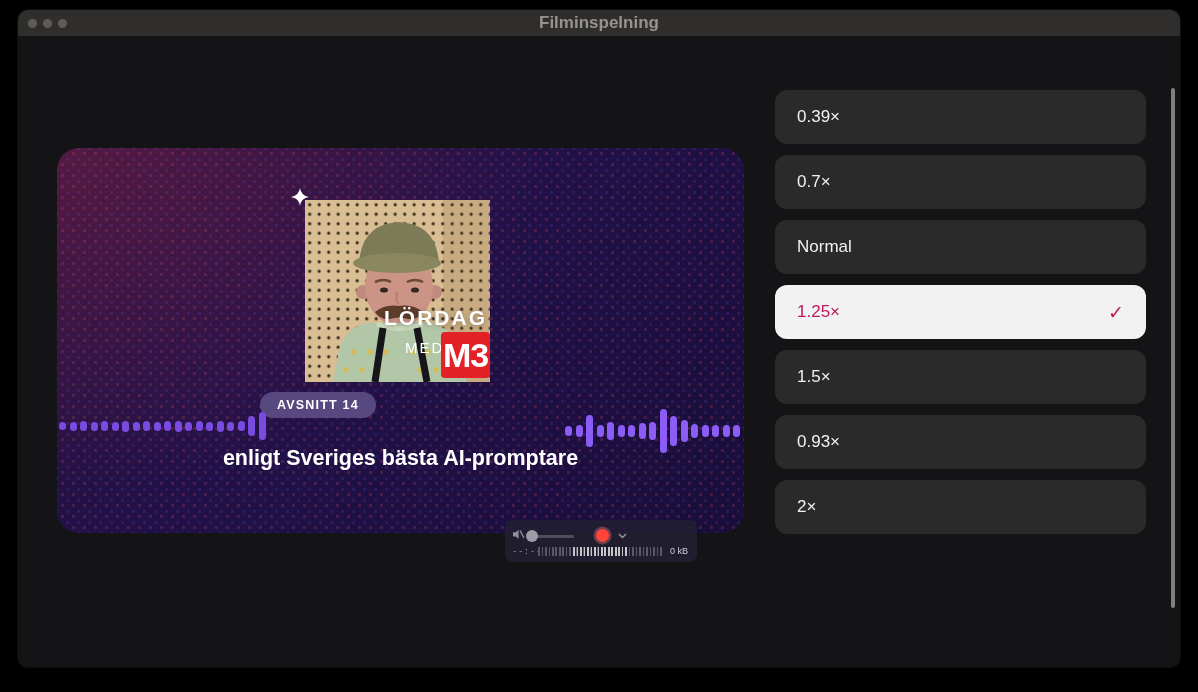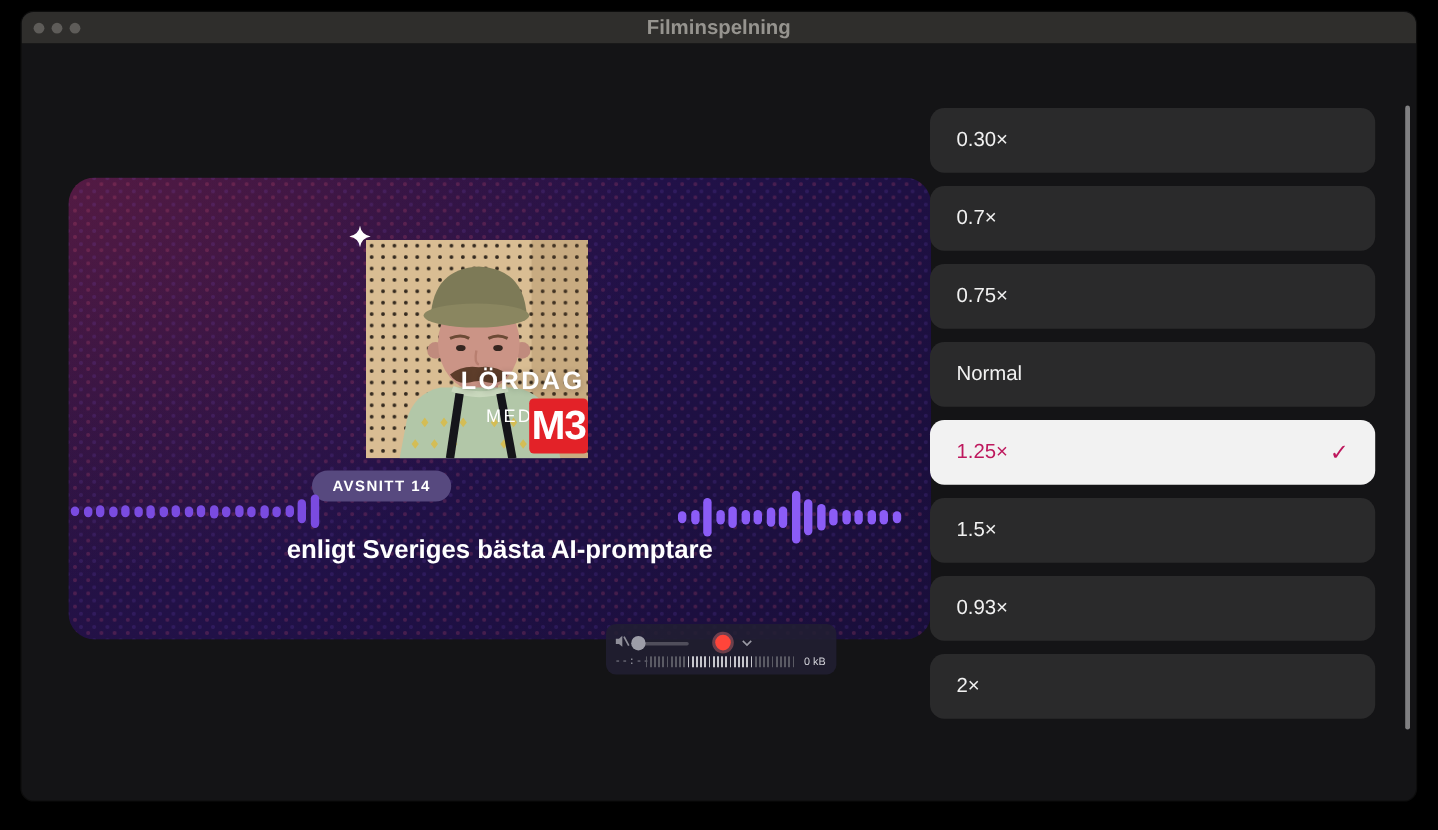--- a/index.html
+++ b/index.html
@@ -9,21 +9,21 @@
           border-radius:10px;overflow:hidden;box-shadow:0 0 0 1px rgba(255,255,255,0.05);}
   .titlebar{position:absolute;top:0;left:0;right:0;height:26px;background:#2f2e2c;
             display:flex;align-items:center;justify-content:center;}
   .traffic{position:absolute;left:10px;top:0;height:26px;display:flex;align-items:center;gap:6px;}
   .tdot{width:9px;height:9px;border-radius:50%;background:#5e5c59;}
   .win-title{font-size:17px;font-weight:bold;color:#96948f;}
 
   
   .card{position:absolute;left:39px;top:138px;width:687px;height:385px;border-radius:22px;overflow:hidden;
         background:radial-gradient(900px 620px at 0% 0%, rgba(150,40,72,0.38), transparent 55%),
-                   linear-gradient(135deg,#2b1240 0%,#211148 45%,#190e3a 100%);padding-left:32px;}
+                   linear-gradient(135deg,#2b1240 0%,#211148 45%,#190e3a 100%);}
   .dots-a{position:absolute;inset:0;background-image:radial-gradient(rgba(226,84,120,0.20) 1.4px,transparent 1.9px);
           background-size:11px 11px;}
   .dots-b{position:absolute;inset:0;background-image:radial-gradient(rgba(150,100,255,0.12) 1.4px,transparent 1.9px);
           background-size:11px 11px;background-position:5px 6px;}
   .sparkle{position:absolute;left:234px;top:40px;width:18px;height:18px;color:#fff;}
   .photo{position:absolute;left:248px;top:52px;width:185px;height:182px;overflow:hidden;}
   .ov-lordag{position:absolute;right:3px;top:106px;font-size:21px;font-weight:bold;color:#fff;
              letter-spacing:2px;text-shadow:0 1px 5px rgba(0,0,0,0.25);}
   .ov-med{position:absolute;left:100px;top:139px;font-size:15px;font-weight:normal;color:#fff;letter-spacing:2px;}
   .logo-m3{position:absolute;left:136px;top:132px;width:49px;height:46px;background:var(--logo-red,#e32228);
@@ -198,27 +198,24 @@
       </svg>
       <span class="rec-time">--:--</span>
       <div class="rec-meter">
         <div class="rec-meter-bright"></div>
       </div>
       <span class="rec-size">0 kB</span>
     </div>
 
     <div class="speed-list" id="speed-list">
         <div class="speed-btn">
-          <span>0.30×</span>
+          <span>0.39×</span>
         </div>
         <div class="speed-btn">
           <span>0.7×</span>
-        </div>
-        <div class="speed-btn">
-          <span>0.75×</span>
         </div>
         <div class="speed-btn">
           <span>Normal</span>
         </div>
         <div class="speed-btn selected">
           <span>1.25×</span>
           <span class="check">✓</span>
         </div>
         <div class="speed-btn">
           <span>1.5×</span>

